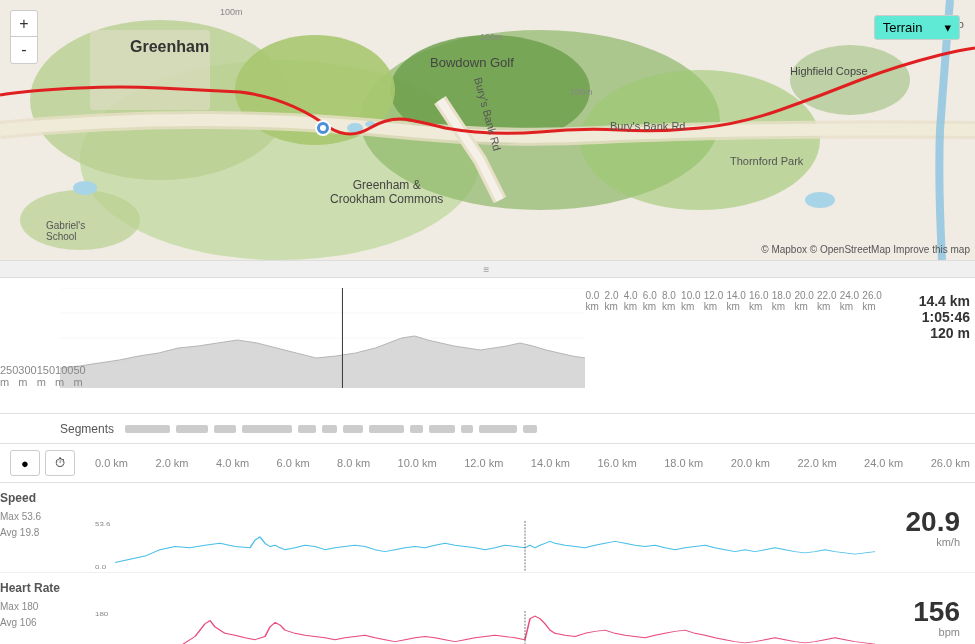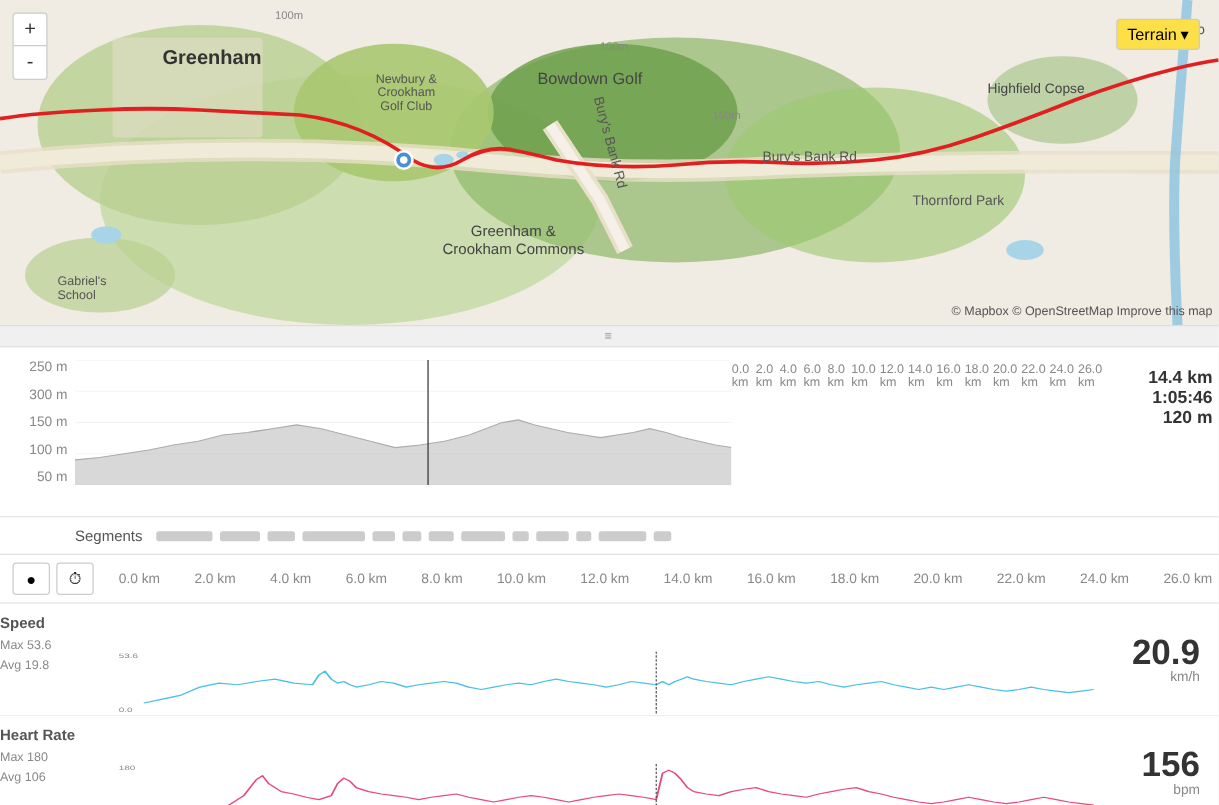--- a/index.html
+++ b/index.html
@@ -43,29 +43,29 @@
       color: #333;
       border: none;
       background: transparent;
       line-height: 1;
     }
     .zoom-btn:first-child { border-bottom: 1px solid #ccc; }
 
     .terrain-btn {
       position: absolute;
       top: 15px; right: 15px;
-      background: #fde047;
+      background: #5eead4;
       border: 1px solid #ccc;
       border-radius: 3px;
       padding: 4px 8px;
       font-size: 13px;
       cursor: pointer;
       display: flex;
       align-items: center;
-      gap: 3px;
+      gap: 22px;
       z-index: 10;
     }
 
     .map-attribution {
       position: absolute;
       bottom: 5px; right: 5px;
       font-size: 10px;
       color: #555;
       z-index: 10;
     }
@@ -270,22 +270,21 @@
     <path d="M 0 95 Q 30 90 80 88 Q 120 86 160 88 Q 200 90 240 92 Q 290 98 330 128 Q 350 140 370 128 Q 390 116 410 120 Q 430 124 445 128 Q 490 136 540 132 Q 580 128 620 130 Q 660 132 700 128 Q 740 124 780 110 Q 820 96 860 80 Q 900 65 940 55 Q 960 50 975 48" stroke="#e02020" stroke-width="3" fill="none" stroke-linejoin="round"></path>
 
     <circle cx="323" cy="128" r="7" fill="#4a90d9" stroke="white" stroke-width="2"></circle>
     <circle cx="323" cy="128" r="3" fill="white"></circle>
 
   </svg>
 
   <div style="position:absolute; top:38px; left:130px; font-size:16px; font-weight:bold; color:#333;text-align:center;">Greenham</div>
   <div style="position:absolute; top:55px; left:430px; font-size:13px; color:#444;">Bowdown Golf</div>
   <div style="position:absolute; top:65px; left:790px; font-size:11px; color:#444;">Highfield Copse</div>
-  <div style="position:absolute; top:58px; left:285px; font-size:10px; color:#555; text-align:center; width:80px;">Newbury &amp;<br>Crookham<br>Golf Club</div>
-  <div style="position:absolute; top:178px; left:330px; font-size:12px; color:#444; text-align:center;margin-left:24px;">Greenham &amp;<br>Crookham Commons</div>
+  <div style="position:absolute; top:178px; left:330px; font-size:12px; color:#444; text-align:center;">Greenham &amp;<br>Crookham Commons</div>
   <div style="position:absolute; top:155px; left:730px; font-size:11px; color:#555;">Thornford Park</div>
   <div style="position:absolute; top:220px; left:22px; font-size:10px; color:#555;margin-left:24px;">Gabriel's<br>School</div>
   <div style="position:absolute; top:108px; left:450px; font-size:11px; color:#555; transform:rotate(75deg);">Bury's Bank Rd</div>
   <div style="position:absolute; top:120px; left:610px; font-size:11px; color:#555;">Bury's Bank Rd</div>
   <div style="position:absolute; top:18px; left:940px; font-size:11px; color:#555;">Croo</div>
 
   <div class="map-zoom">
     <button class="zoom-btn">+</button>
     <button class="zoom-btn">-</button>
   </div>
@@ -300,21 +299,21 @@
   </div>
 </div>
 
 <div class="drag-handle">
   <span class="drag-handle-icon">≡</span>
 </div>
 
 <div id="chart-section">
   <div class="elevation-chart-wrapper" style="position:relative; height:120px; padding-left:60px; padding-right:90px;">
 
-    <div style="position:absolute; left:0; top:0; width:58px; height:100px; display:flex; flex-direction:column; justify-content:space-between; align-items:flex-end; padding-right:4px;">
+    <div style="position:absolute; left:0; top:0; width:58px; height:100px; display:flex; justify-content:space-between; align-items:flex-end; padding-right:4px;">
       <span class="y-label">250 m</span>
       <span class="y-label">300 m</span>
       <span class="y-label">150 m</span>
       <span class="y-label">100 m</span>
       <span class="y-label">50 m</span>
     </div>
 
     <svg style="width:100%; height:100px; display:block;" viewBox="0 0 800 100" preserveAspectRatio="none">
 
       <line x1="0" y1="0" x2="800" y2="0" stroke="#e8e8e8" stroke-width="0.5"></line>

